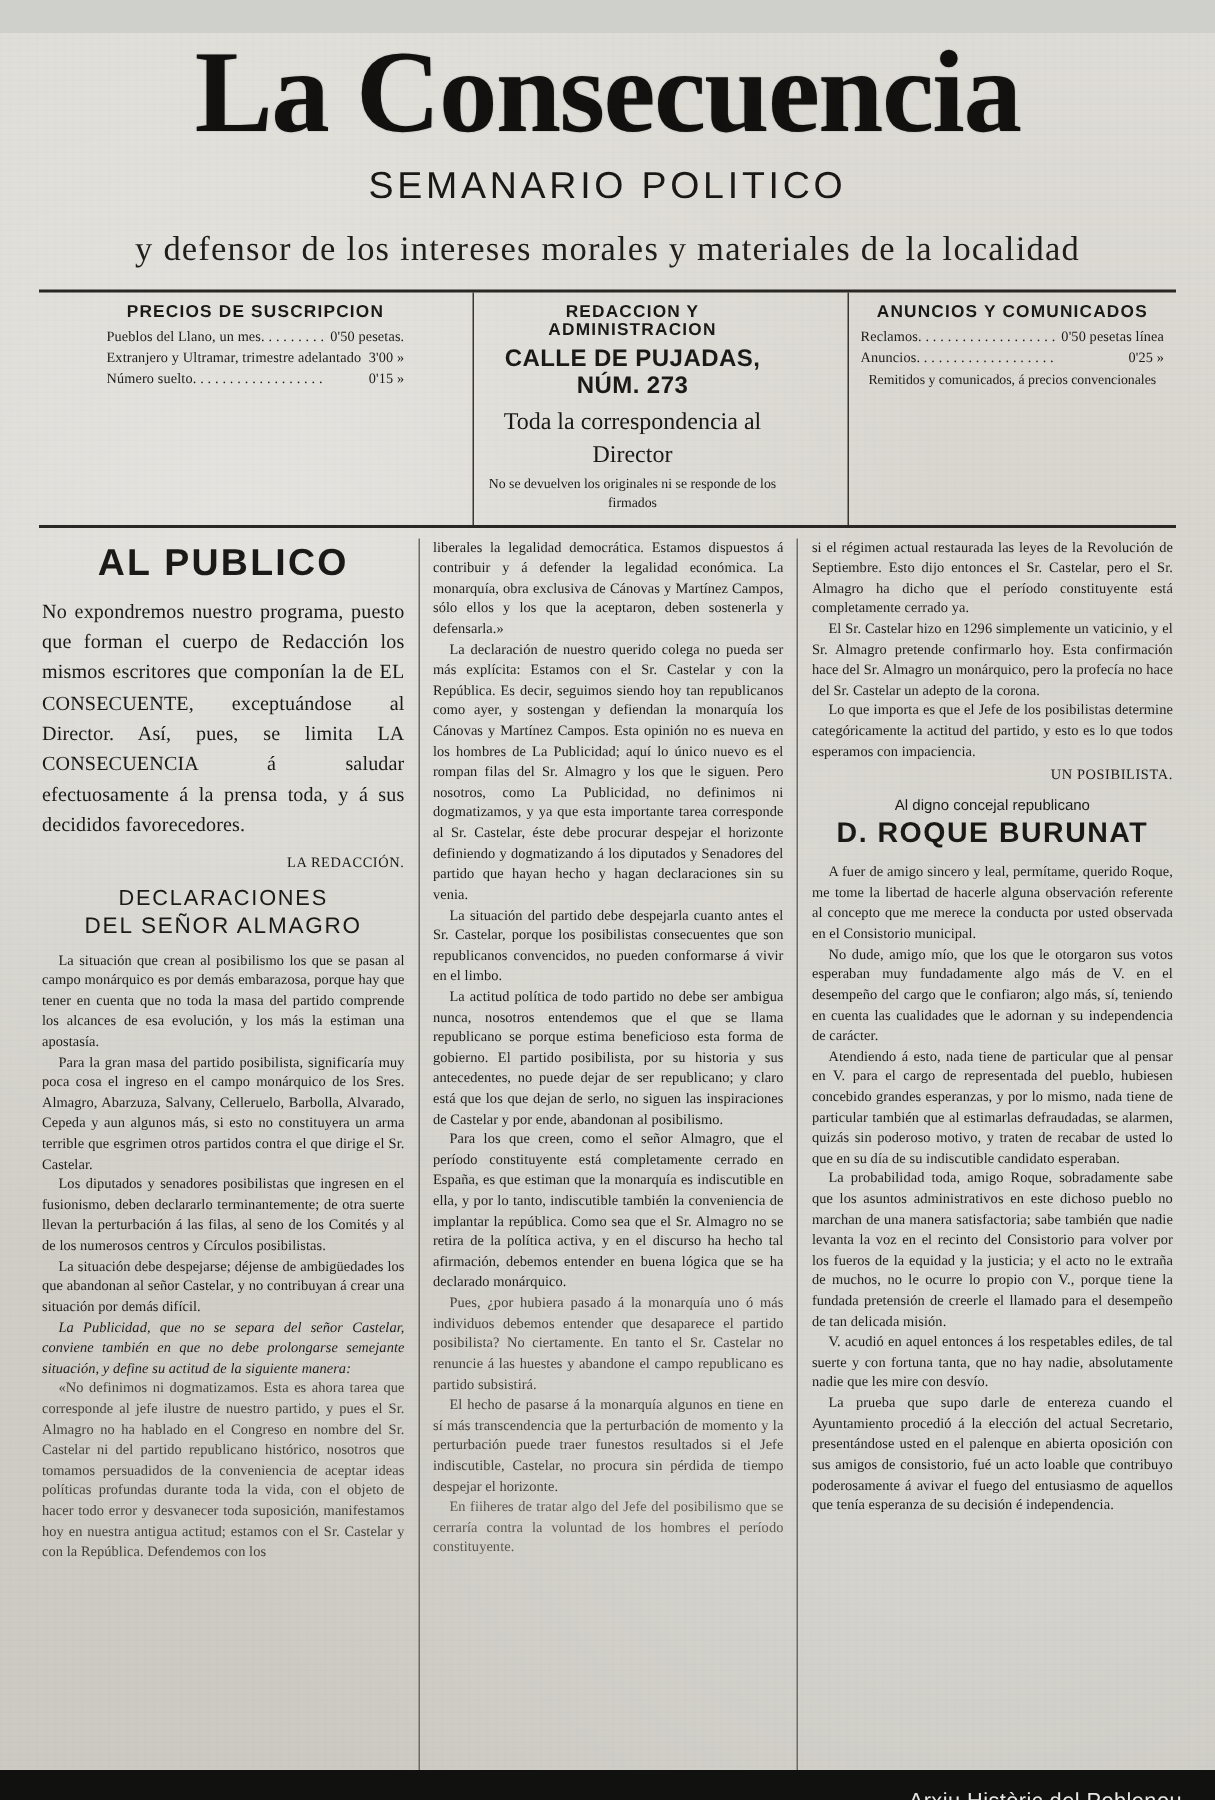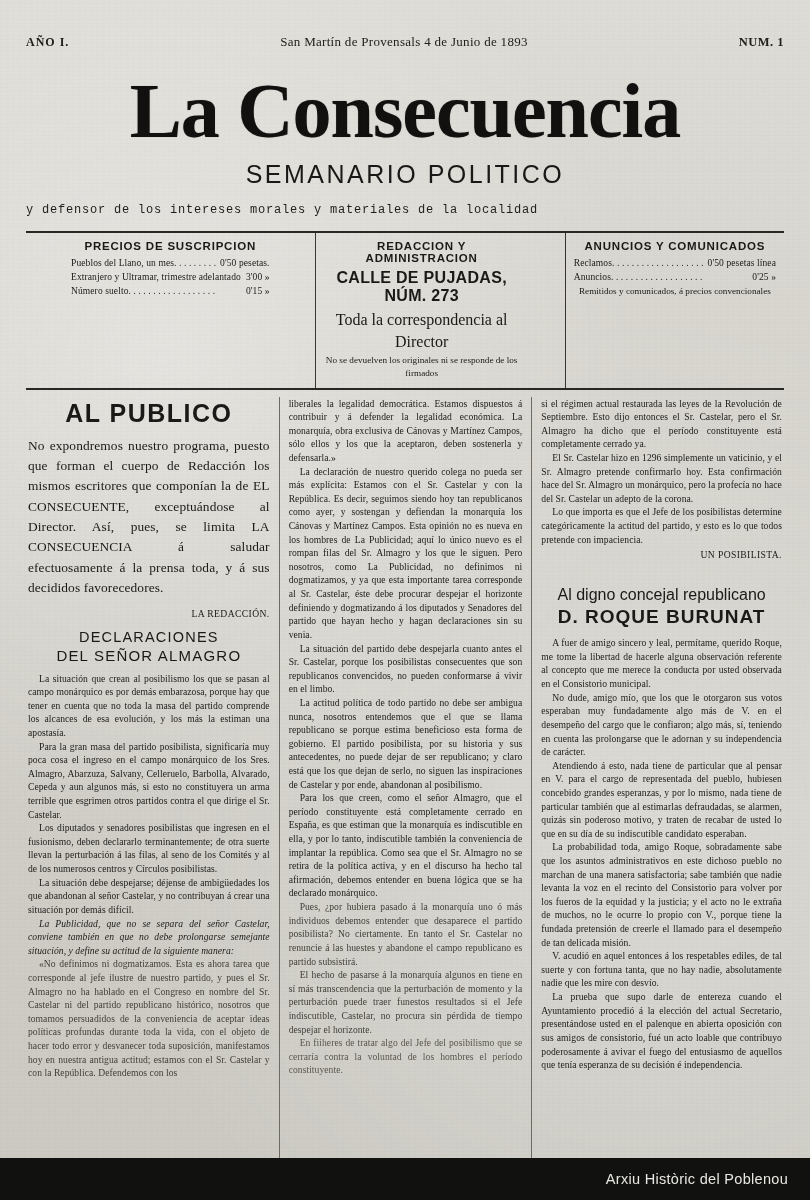--- a/index.html
+++ b/index.html
@@ -63,23 +63,23 @@
   }
   .subtitle {
     text-align: center;
     font-family: "Liberation Sans", sans-serif;
     font-size: 25px;
     letter-spacing: 2.5px;
     margin-top: 10px;
     color: #1a1918;
   }
   .tagline {
-    text-align: left;
-    font-family: Liberation Mono, monospace;
-    font-size: 12px;
+    text-align: center;
+    font-family: Liberation Serif, serif;
+    font-size: 23px;
     letter-spacing: .8px;
     margin-top: 14px;
     color: #201f1d;
   }
 
   .rule {
     border-top: 2px solid #2a2825;
     margin-top: 14px;
   }
 
@@ -181,22 +181,22 @@
     text-indent: 11px;
     letter-spacing: .05px;
     color: #1d1c1a;
   }
   p.body.it { font-style: italic; }
   .fadeblock p.body { color: #434039; }
   .fadeblock2 p.body { color: #5b574e; }
 
   .kicker {
     text-align: center;
-    font-size: 16px;
-    margin: 26px 0 0 0;
+    font-size: 10px;
+    margin: 10px 0 0 0;
     font-family: "Liberation Sans", sans-serif;
   }
   .signature {
     text-align: right;
     font-size: 9.6px;
     font-variant: small-caps;
     letter-spacing: .4px;
     margin-top: 3px;
   }
   .namehead {
@@ -225,25 +225,20 @@
     font-family: "Liberation Sans", sans-serif;
     font-size: 14.5px;
     letter-spacing: .3px;
   }
 </style>
 </head>
 <body>
 
 <div class="page">
 
-  <div class="topline">
-    <span class="year">AÑO I.</span>
-    <span class="place">San Martín de Provensals 4 de Junio de 1893</span>
-    <span class="num">NUM. 1</span>
-  </div>
 
   <div class="title">La Consecuencia</div>
   <div class="subtitle">SEMANARIO POLITICO</div>
   <div class="tagline">y defensor de los  intereses  morales  y  materiales  de  la  localidad</div>
 
   <div class="rule"></div>
 
   <div class="infobar">
 
     <div class="infocell">
@@ -314,28 +309,28 @@
         <p class="body">El hecho de pasarse á la monarquía algunos en tiene en sí más transcendencia que la perturbación de momento y la perturbación puede traer funestos resultados si el Jefe indiscutible, Castelar, no procura sin pérdida de tiempo despejar el horizonte.</p>
       </div>
       <div class="fadeblock2">
         <p class="body">En fiiheres de tratar algo del Jefe del posibilismo que se cerraría contra la voluntad de los hombres el período constituyente.</p>
       </div>
     </div>
 
     <div class="col">
       <p class="body" style="text-indent:0">si el régimen actual restaurada las leyes de la Revolución de Septiembre. Esto dijo entonces el Sr. Castelar, pero el Sr. Almagro ha dicho que el período constituyente está completamente cerrado ya.</p>
       <p class="body">El Sr. Castelar hizo en 1296 simplemente un vaticinio, y el Sr. Almagro pretende confirmarlo hoy. Esta confirmación hace del Sr. Almagro un monárquico, pero la profecía no hace del Sr. Castelar un adepto de la corona.</p>
-      <p class="body">Lo que importa es que el Jefe de los posibilistas determine categóricamente la actitud del partido, y esto es lo que todos pretende con impaciencia.</p>
+      <p class="body">Lo que importa es que el Jefe de los posibilistas determine categóricamente la actitud del partido, y esto es lo que todos esperamos con impaciencia.</p>
       <div class="signature">UN POSIBILISTA.</div>
 
       <div class="kicker">Al digno concejal republicano</div>
       <div class="namehead">D. ROQUE BURUNAT</div>
 
       <p class="body">A fuer de amigo sincero y leal, permítame, querido Roque, me tome la libertad de hacerle alguna observación referente al concepto que me merece la conducta por usted observada en el Consistorio municipal.</p>
-      <p class="body">No dude, amigo mío, que los que le otorgaron sus votos esperaban muy fundadamente algo más de V. en el desempeño del cargo que le confiaron; algo más, sí, teniendo en cuenta las prolongarse que le adornan y su independencia de carácter.</p>
+      <p class="body">No dude, amigo mío, que los que le otorgaron sus votos esperaban muy fundadamente algo más de V. en el desempeño del cargo que le confiaron; algo más, sí, teniendo en cuenta las cualidades que le adornan y su independencia de carácter.</p>
       <p class="body">Atendiendo á esto, nada tiene de particular que al pensar en V. para el cargo de representada del pueblo, hubiesen concebido grandes esperanzas, y por lo mismo, nada tiene de particular también que al estimarlas defraudadas, se alarmen, quizás sin poderoso motivo, y traten de recabar de usted lo que en su día de su indiscutible candidato esperaban.</p>
       <p class="body">La probabilidad toda, amigo Roque, sobradamente sabe que los asuntos administrativos en este dichoso pueblo no marchan de una manera satisfactoria; sabe también que nadie levanta la voz en el recinto del Consistorio para volver por los fueros de la equidad y la justicia; y el acto no le extraña de muchos, no le ocurre lo propio con V., porque tiene la fundada pretensión de creerle el llamado para el desempeño de tan delicada misión.</p>
       <p class="body">V. acudió en aquel entonces á los respetables ediles, de tal suerte y con fortuna tanta, que no hay nadie, absolutamente nadie que les mire con desvío.</p>
       <p class="body">La prueba que supo darle de entereza cuando el Ayuntamiento procedió á la elección del actual Secretario, presentándose usted en el palenque en abierta oposición con sus amigos de consistorio, fué un acto loable que contribuyo poderosamente á avivar el fuego del entusiasmo de aquellos que tenía esperanza de su decisión é independencia.</p>
     </div>
   </div>
 
   <div class="grain"></div>
 
   <div class="footer">

